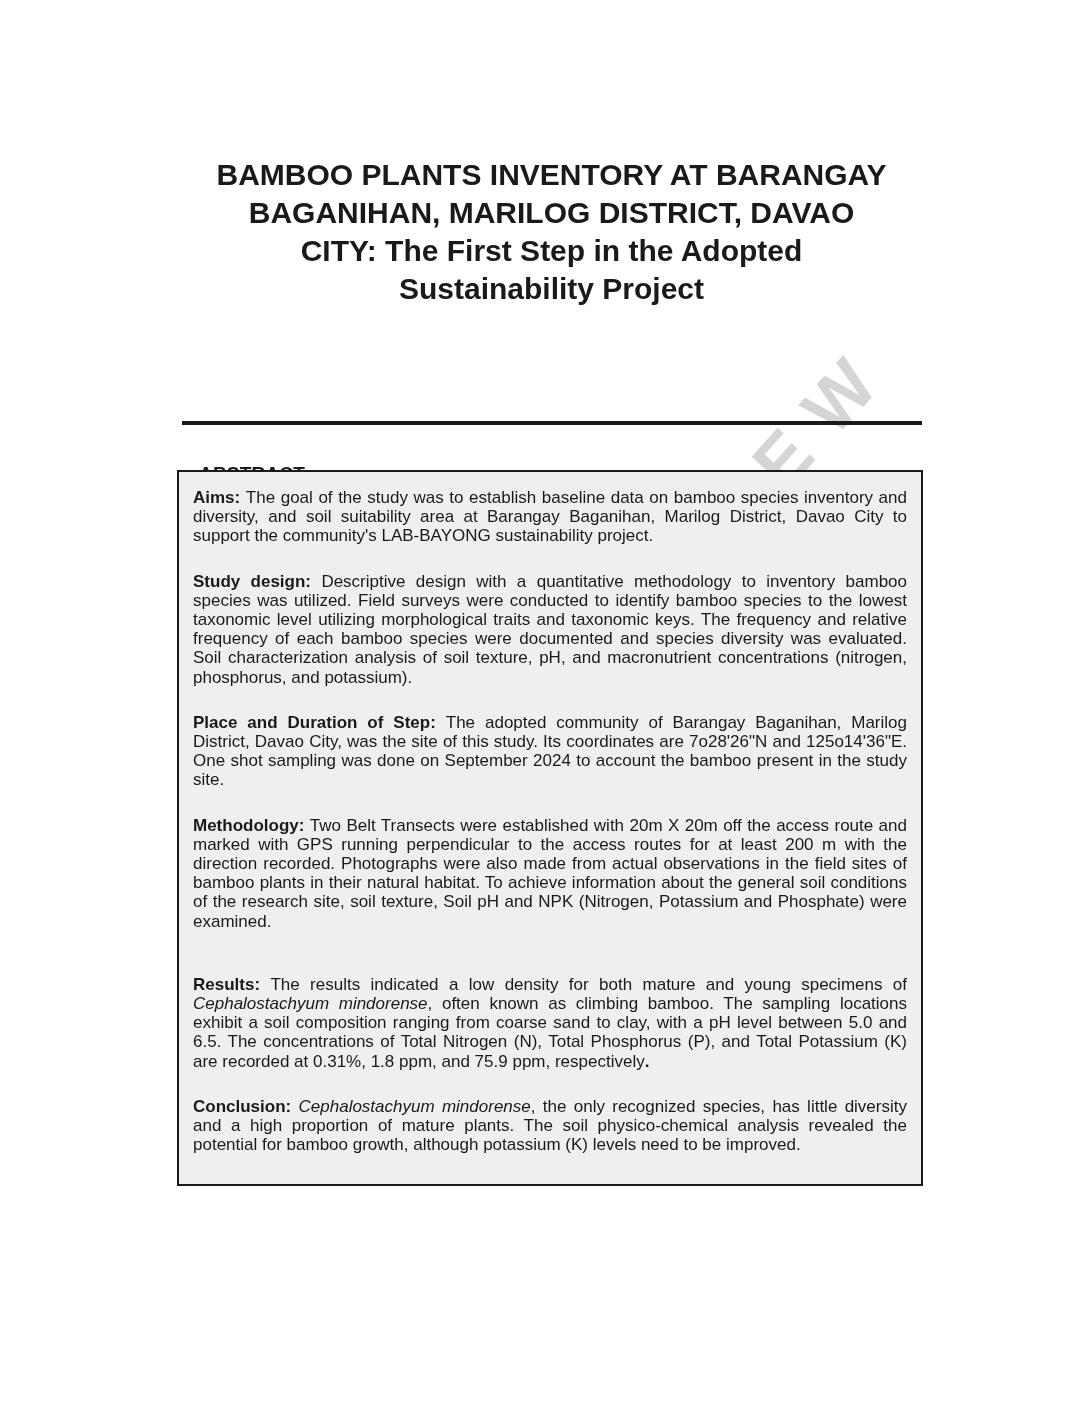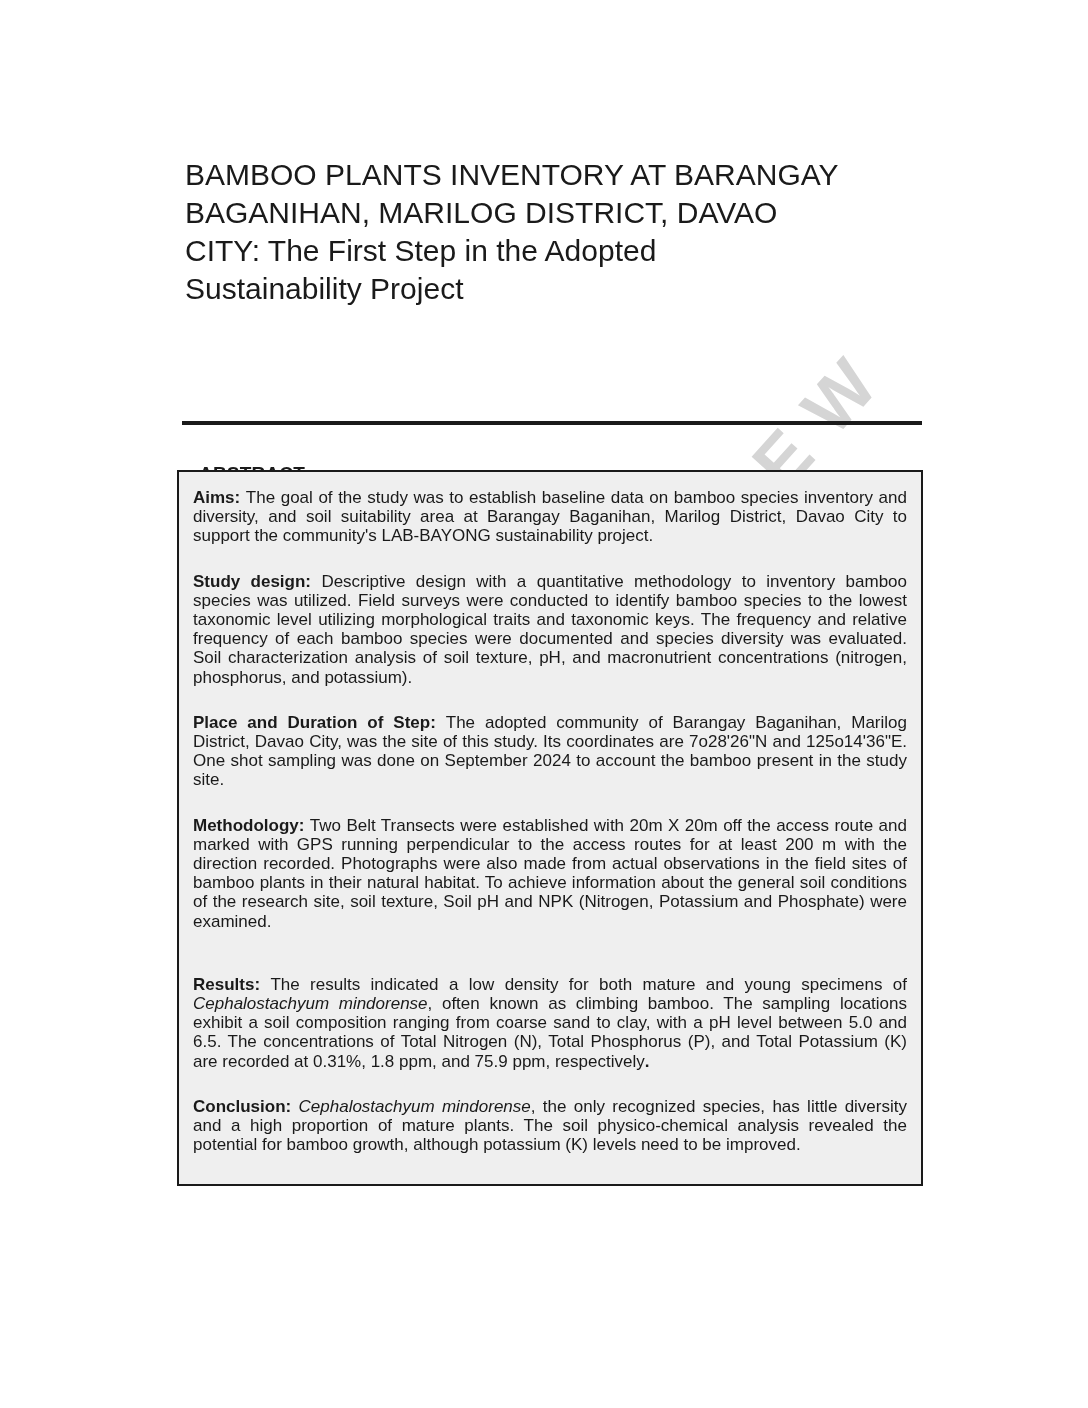--- a/index.html
+++ b/index.html
@@ -29,24 +29,24 @@
     z-index: 0;
     user-select: none;
   }
   .content { position: relative; z-index: 1; }
   .title {
     position: absolute;
     top: 156px;
     left: 185px;
     width: 733px;
     margin: 0;
-    text-align: left;
+    text-align: center;
     font-size: 30px;
     line-height: 38px;
-    font-weight: 400;
+    font-weight: 700;
   }
   .title-line { white-space: nowrap; }
   .rule {
     position: absolute;
     top: 421px;
     left: 182px;
     width: 740px;
     height: 4px;
     background: var(--rule, #1a1a1a);
   }

